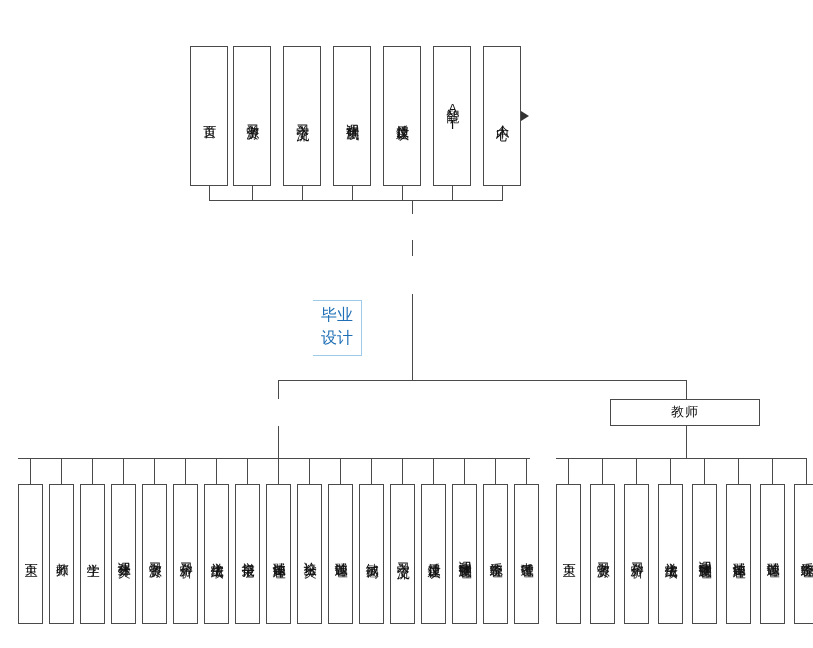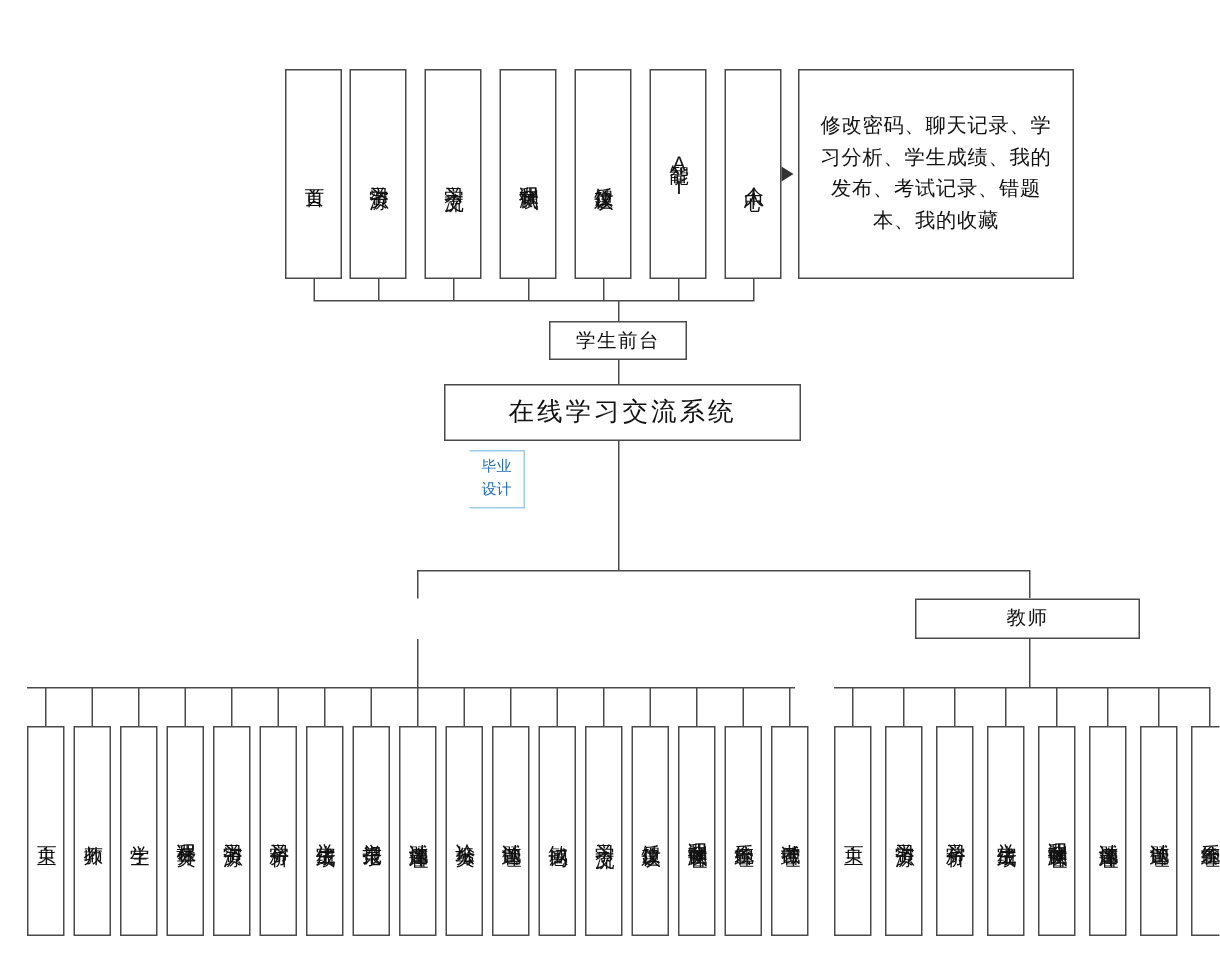--- a/index.html
+++ b/index.html
@@ -87,61 +87,59 @@
     font-size: 13px;
     line-height: 1.45;
     padding: 4px 8px 4px 8px;
     text-align: left;
     white-space: pre-line;
     font-family: "Liberation Sans", sans-serif;
   }
   #wm-right {
     background: #ffffff;
     color: #1f6fb5;
-    font-size: 10px;
+    font-size: 16px;
     line-height: 1.45;
     padding: 4px 8px;
     border: 1px solid #9ecbe8;
     border-left: none;
     white-space: pre-line;
     text-align: left;
+    font-family: Liberation Mono, monospace;
   }
 </style>
 </head>
 <body>
 
 <div id="stage">
 
   <div class="box vbox" id="menu-0" style="left:190px; top:46px; width:38px; height:140px;">首页</div>
   <div class="box vbox" id="menu-1" style="left:233px; top:46px; width:38px; height:140px;">学习资源</div>
   <div class="box vbox" id="menu-2" style="left:283px; top:46px; width:38px; height:140px;">学习交流</div>
   <div class="box vbox" id="menu-3" style="left:333px; top:46px; width:38px; height:140px;">课程测试</div>
   <div class="box vbox" id="menu-4" style="left:383px; top:46px; width:38px; height:140px;">反馈建议</div>
   <div class="box vbox" id="menu-5" style="left:433px; top:46px; width:38px; height:140px;">智能AI</div>
   <div class="box vbox" id="menu-6" style="left:483px; top:46px; width:38px; height:140px;">个人中心</div>
 
   <div class="arrow" style="left:521px; top:111px;"></div>
 
-  <div class="box" id="detail-box" style="left:532px; top:46px; width:184px; height:140px;">修改密码、聊天记录、学习分析、学生成绩、我的发布、考试记录、错题本、我的收藏</div>
 
   <div class="line v" style="left:209px; top:186px; height:14px;"></div>
   <div class="line v" style="left:252px; top:186px; height:14px;"></div>
   <div class="line v" style="left:302px; top:186px; height:14px;"></div>
   <div class="line v" style="left:352px; top:186px; height:14px;"></div>
   <div class="line v" style="left:402px; top:186px; height:14px;"></div>
   <div class="line v" style="left:452px; top:186px; height:14px;"></div>
   <div class="line v" style="left:502px; top:186px; height:14px;"></div>
   <div class="line h" style="left:209px; top:200px; width:294px;"></div>
   <div class="line v" style="left:412px; top:200px; height:14px;"></div>
 
-  <div class="box hbox" id="frontend-box" style="left:366px; top:214px; width:92px; height:26px;">学生前台</div>
 
   <div class="line v" style="left:412px; top:240px; height:16px;"></div>
 
-  <div class="box" id="system-box" style="left:296px; top:256px; width:238px; height:38px;">在线学习交流系统</div>
 
   <div id="watermark" style="left:313px; top:300px;">
     <div id="wm-right"><span>毕业</span><br><span>设计</span></div>
   </div>
 
   <div class="line v" style="left:412px; top:294px; height:86px;"></div>
   <div class="line h" style="left:278px; top:380px; width:408px;"></div>
   <div class="line v" style="left:278px; top:380px; height:19px;"></div>
   <div class="line v" style="left:686px; top:380px; height:19px;"></div>
 

